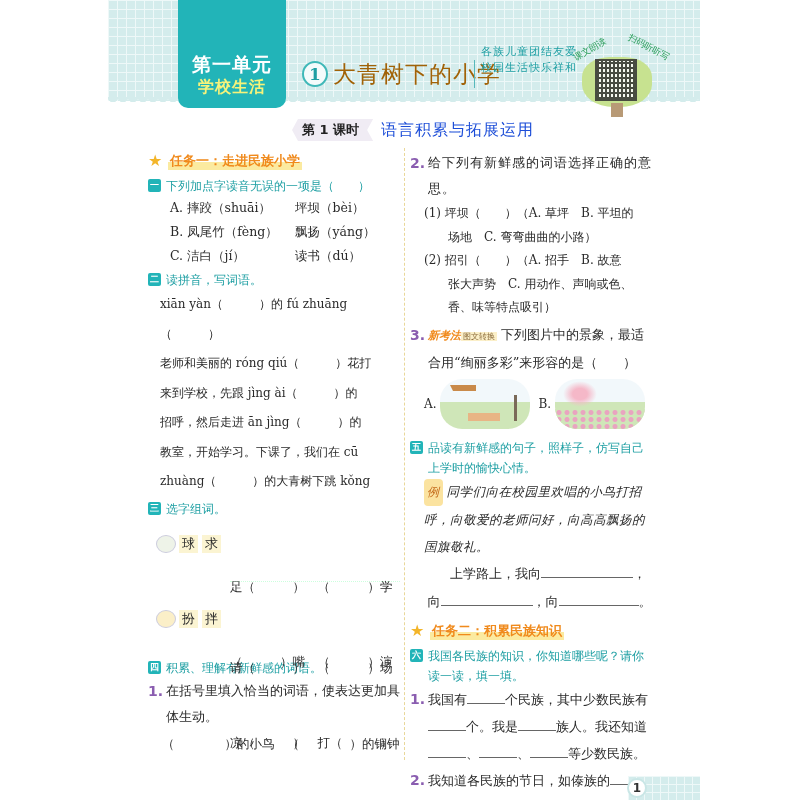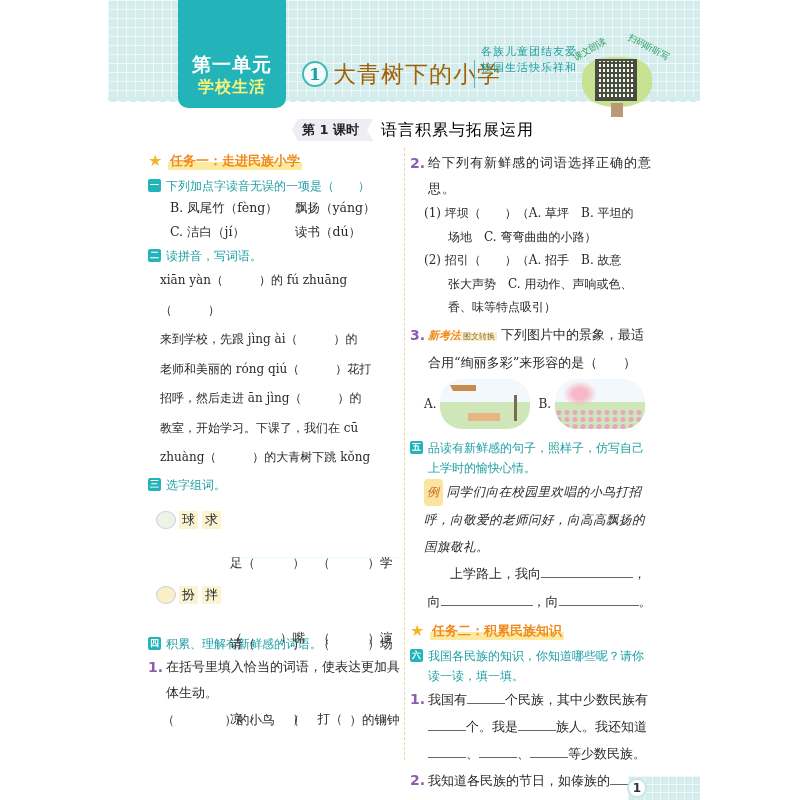--- a/index.html
+++ b/index.html
@@ -57,21 +57,21 @@
   }
   .qr-label-l { position: absolute; left: -6px; top: -2px; font-size: 9px; color: #2a9d5a; transform: rotate(-30deg); white-space: nowrap; }
   .qr-label-r { position: absolute; left: 48px; top: -4px; font-size: 9px; color: #2a9d5a; transform: rotate(28deg); white-space: nowrap; }
 
   
   .period-bar { position: absolute; left: 292px; top: 118px; height: 24px; display: flex; align-items: center; }
   .period-tag {
     background: #f0ecf4; padding: 0 14px 0 10px; font-size: 13px; font-weight: bold; color: #222;
     line-height: 22px; clip-path: polygon(6px 0, 100% 0, calc(100% - 6px) 50%, 100% 100%, 6px 100%, 0 50%);
   }
-  .period-title { margin-left: 8px; font-size: 16px; color: #000000; letter-spacing: 1px; }
+  .period-title { margin-left: 8px; font-size: 16px; color: #1d4ed8; letter-spacing: 1px; }
 
   
   .col { position: absolute; top: 150px; }
   .col-left { left: 148px; width: 252px; }
   .col-right { left: 410px; width: 245px; }
   .col-divider { position: absolute; left: 404px; top: 148px; height: 612px; border-left: 1px dashed #e9d89a; }
 
   .task-heading { display: flex; align-items: center; height: 22px; margin-bottom: 4px; }
   .star-icon { width: 16px; height: 16px; margin-right: 4px; color: #f3b52a; font-size: 16px; line-height: 16px; }
   .task-title { font-size: 13px; font-weight: bold; color: #f08a1c; background: linear-gradient(transparent 55%, #fbeaa0 55%); padding: 0 2px; }
@@ -167,36 +167,40 @@
   <div class="task-heading">
     <span class="star-icon">★</span>
     <span class="task-title">任务一：走进民族小学</span>
   </div>
 
   <div class="sec-head">
     <span class="sec-badge">一</span>
     <span class="sec-text">下列加点字读音无误的一项是（　　）</span>
   </div>
   <div class="opt-row">
+    <span class="opt-a">A. 摔跤（shuāi）</span>
+    <span>坪坝（bèi）</span>
+  </div>
+  <div class="opt-row">
     <span class="opt-a">B. 凤尾竹（fèng）</span>
     <span>飘扬（yáng）</span>
   </div>
   <div class="opt-row" style="margin-bottom:2px;">
     <span class="opt-a">C. 洁白（jí）</span>
     <span>读书（dú）</span>
   </div>
 
   <div class="sec-head">
     <span class="sec-badge">二</span>
     <span class="sec-text">读拼音，写词语。</span>
   </div>
   <div class="para" style="padding-left:12px; font-size:12px;">
     <div>xiān yàn（　　　）的 fú zhuāng（　　　）</div>
+    <div>老师和美丽的 róng qiú（　　　）花打</div>
     <div>来到学校，先跟 jìng ài（　　　）的</div>
-    <div>老师和美丽的 róng qiú（　　　）花打</div>
     <div>招呼，然后走进 ān jìng（　　　）的</div>
     <div>教室，开始学习。下课了，我们在 cū</div>
     <div>zhuàng（　　　）的大青树下跳 kǒng</div>
   </div>
 
   <div class="sec-head" style="margin-top:2px;">
     <span class="sec-badge">三</span>
     <span class="sec-text">选字组词。</span>
   </div>
   <div class="pick-group">

